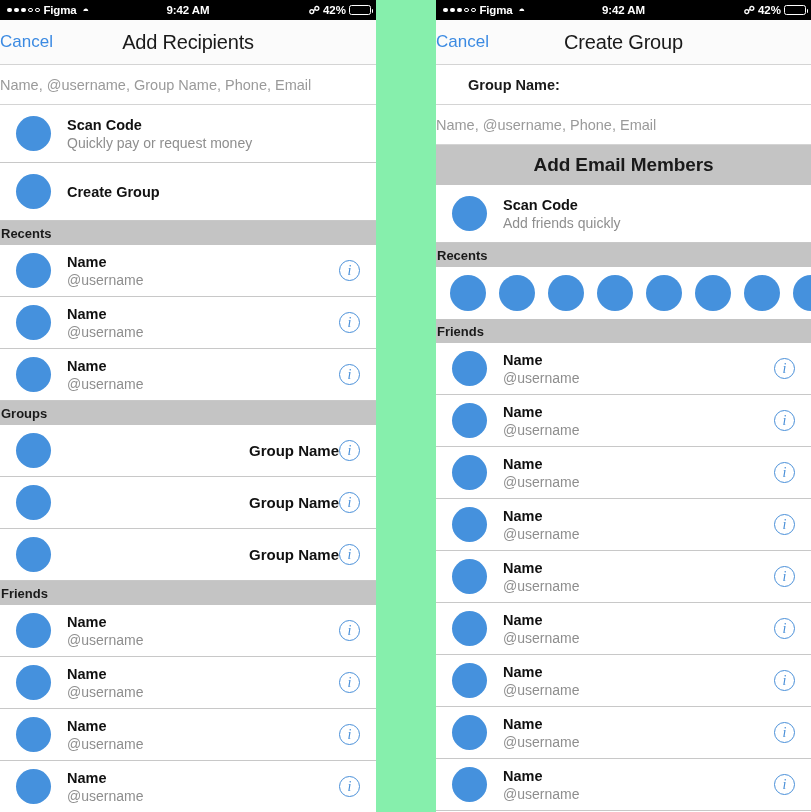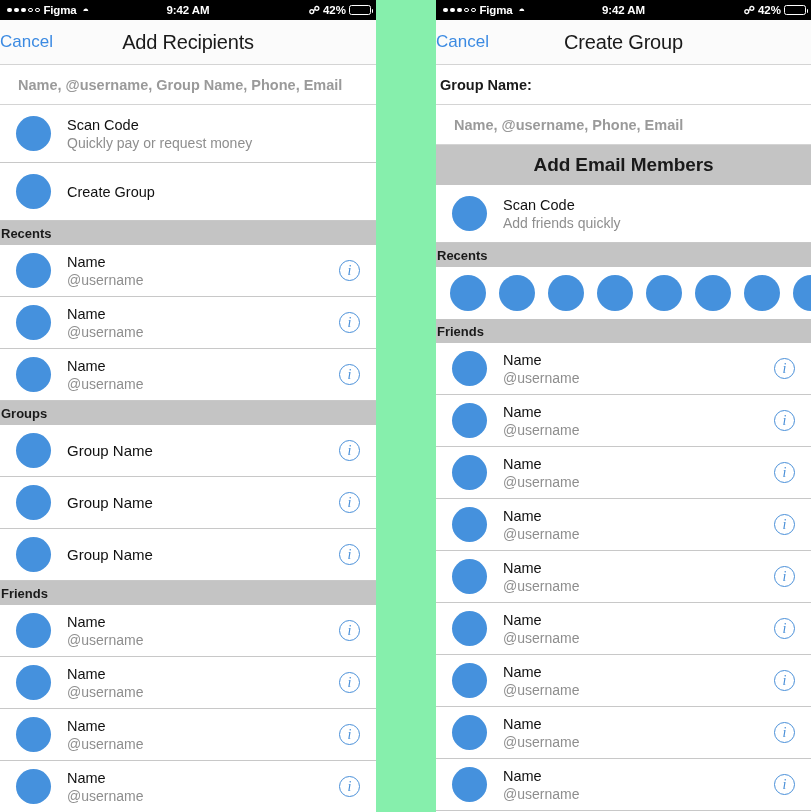--- a/index.html
+++ b/index.html
@@ -128,33 +128,32 @@
     font-size: 20px;
     color: #1a1a1a;
     letter-spacing: -0.2px;
   }
 
   
   .search-field {
     height: 40px;
     display: flex;
     align-items: center;
-    padding-left: 18px;
+    padding-left: 0;
     font-size: 14.5px;
     color: #9a9a9a;
     background: #ffffff;
     border-bottom: 1px solid #d4d4d4;
     box-sizing: border-box;
-    font-weight: bold;
   }
   .field-label {
     height: 40px;
     display: flex;
     align-items: center;
-    padding-left: 4px;
+    padding-left: 32px;
     font-size: 14.5px;
     font-weight: 700;
     color: #1a1a1a;
     background: #ffffff;
     border-bottom: 1px solid #d4d4d4;
     box-sizing: border-box;
   }
   .section-header {
     height: 24px;
     background: #c4c4c4;
@@ -196,27 +195,28 @@
   .row-text {
     margin-left: 16px;
     display: flex;
     flex-direction: column;
     justify-content: center;
     flex: 1 1 auto;
     min-width: 0;
   }
   .row-title {
     font-size: 14.5px;
-    font-weight: 400;
+    font-weight: 700;
     color: #111111;
     line-height: 18px;
   }
   .row-title.plain {
-    font-weight: 400;
+    font-weight: 700;
     font-size: 15px;
+    text-align: right;
   }
   .row-sub {
     font-size: 14px;
     color: #8e8e8e;
     line-height: 18px;
   }
 
   .info-icon {
     width: 21px; height: 21px;
     border: 1.4px solid #4a90d9;

